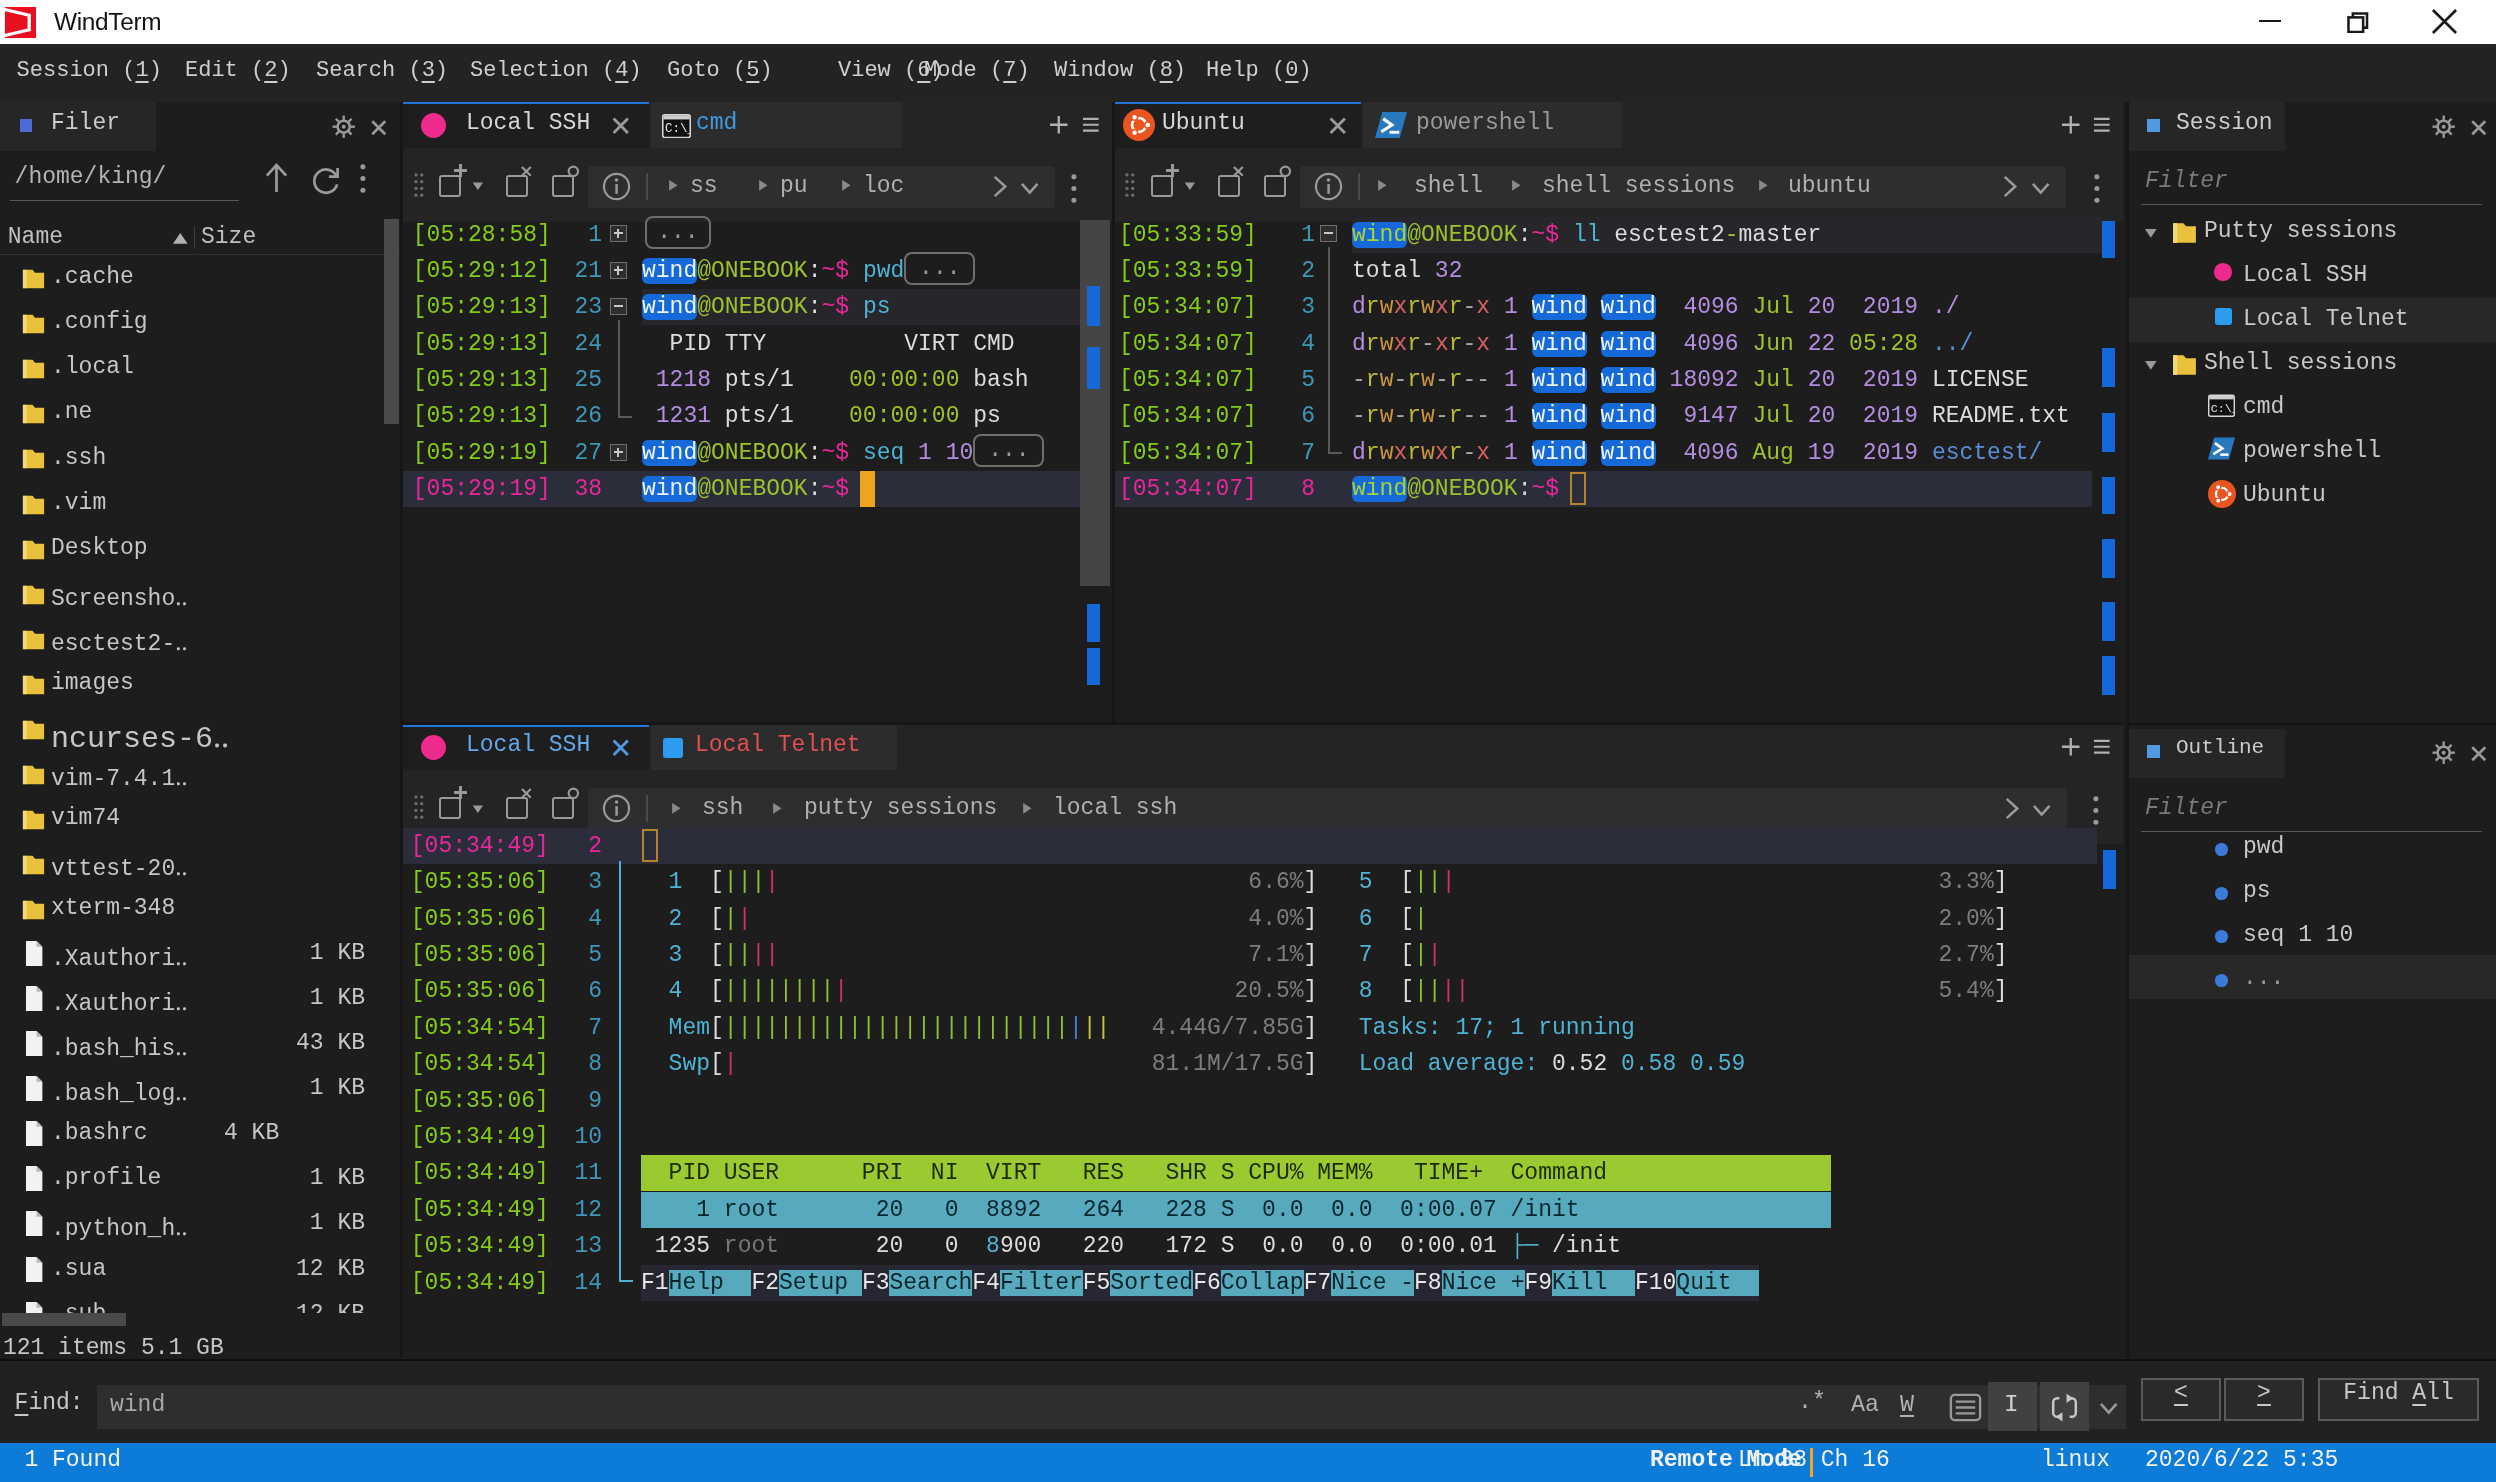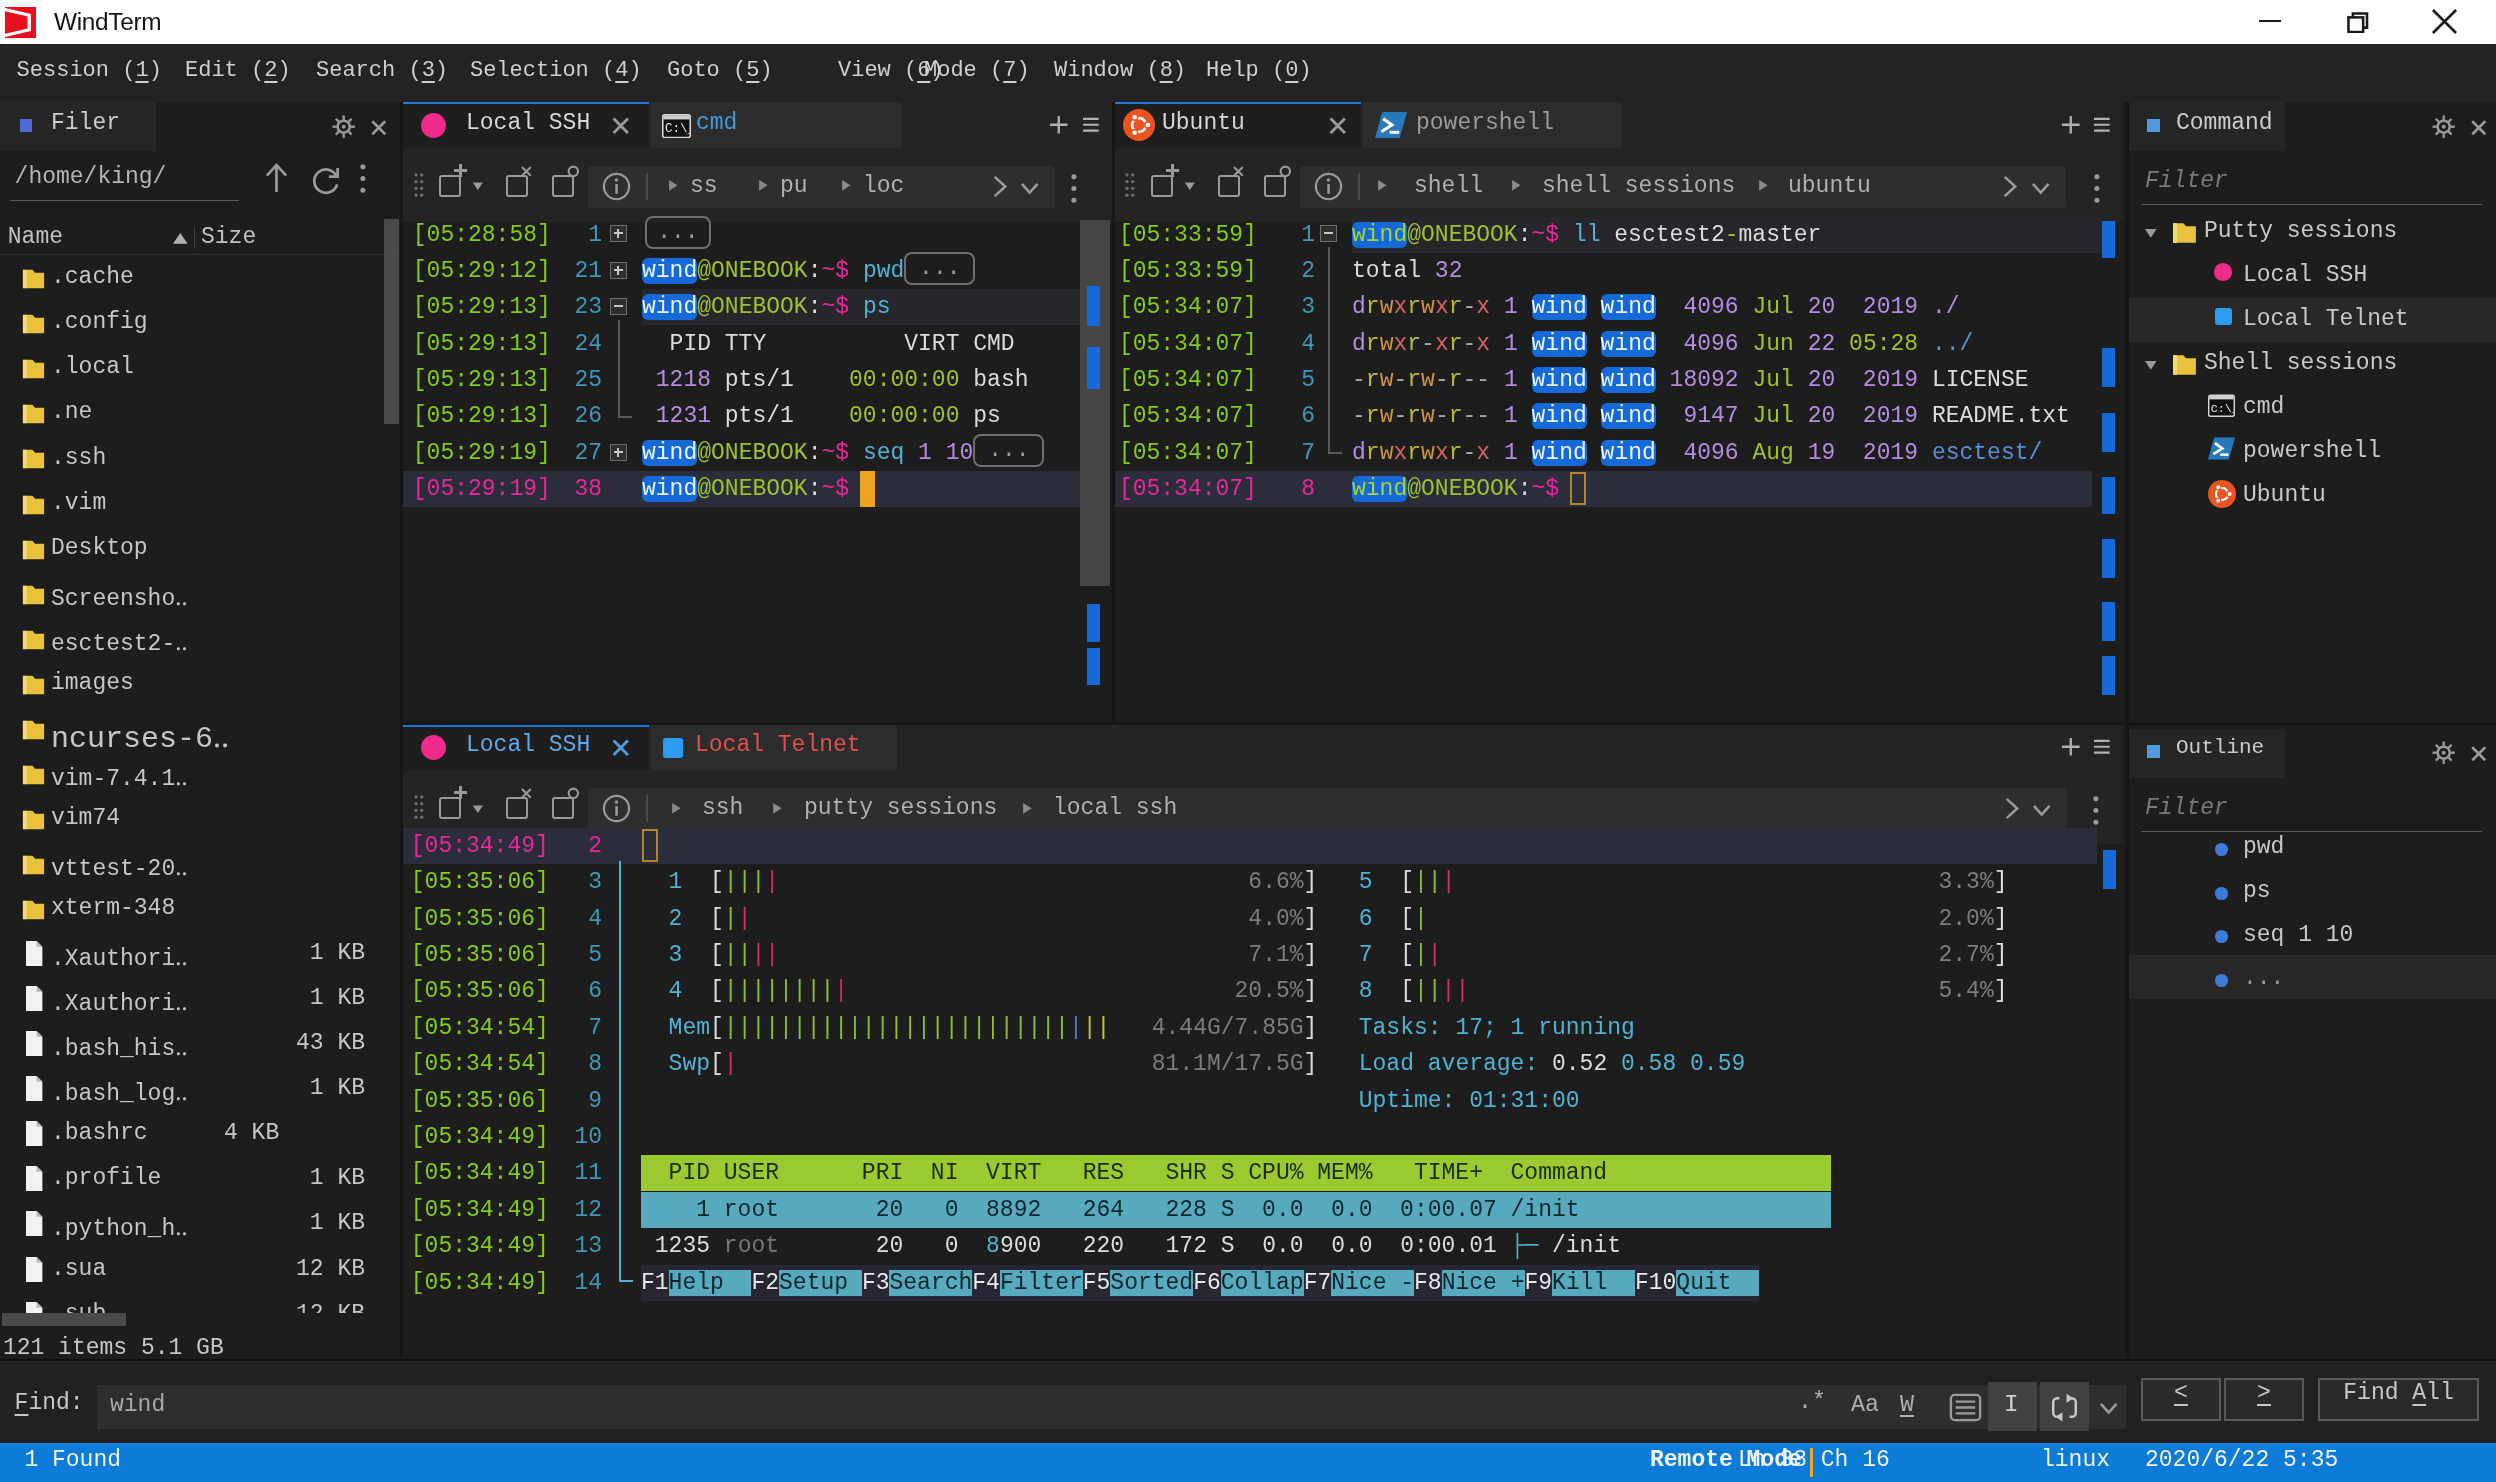--- a/index.html
+++ b/index.html
@@ -354,21 +354,21 @@
     <circle cx="4" cy="29" r="2.6" fill="#9a9a9a"></circle>
   </svg>
 <div class="abs" style="left:403px;top:828px;width:1694px;height:36px;background:#2b2d3a"></div>
 <div class="trow" style="left:403px;top:828px"><span class="ts pk" style="left:7.8px">[05:34:49]</span><span class="ln pk" style="left:117px;width:82px">2</span></div>
 <div class="trow" style="left:403px;top:864px"><span class="ts gy" style="left:7.8px">[05:35:06]</span><span class="ln " style="left:117px;width:82px">3</span><span class="tx" style="left:238px"><span class="c">  1  </span><span class="w">[</span><span class="bg">|||</span><span class="bp">|</span><span class="gy">                                  6.6%</span><span class="w">]</span><span class="c">   5</span><span class="w">  [</span><span class="bg">||</span><span class="bp">|</span><span class="gy">                                   3.3%</span><span class="w">]</span></span></div>
 <div class="trow" style="left:403px;top:901px"><span class="ts gy" style="left:7.8px">[05:35:06]</span><span class="ln " style="left:117px;width:82px">4</span><span class="tx" style="left:238px"><span class="c">  2  </span><span class="w">[</span><span class="bg">|</span><span class="bp">|</span><span class="gy">                                    4.0%</span><span class="w">]</span><span class="c">   6</span><span class="w">  [</span><span class="bg">|</span><span class="gy">                                     2.0%</span><span class="w">]</span></span></div>
 <div class="trow" style="left:403px;top:937px"><span class="ts gy" style="left:7.8px">[05:35:06]</span><span class="ln " style="left:117px;width:82px">5</span><span class="tx" style="left:238px"><span class="c">  3  </span><span class="w">[</span><span class="bg">||</span><span class="bp">||</span><span class="gy">                                  7.1%</span><span class="w">]</span><span class="c">   7</span><span class="w">  [</span><span class="bg">|</span><span class="bp">|</span><span class="gy">                                    2.7%</span><span class="w">]</span></span></div>
 <div class="trow" style="left:403px;top:973px"><span class="ts gy" style="left:7.8px">[05:35:06]</span><span class="ln " style="left:117px;width:82px">6</span><span class="tx" style="left:238px"><span class="c">  4  </span><span class="w">[</span><span class="bg">||||||||</span><span class="bp">|</span><span class="gy">                            20.5%</span><span class="w">]</span><span class="c">   8</span><span class="w">  [</span><span class="bg">||</span><span class="bp">||</span><span class="gy">                                  5.4%</span><span class="w">]</span></span></div>
 <div class="trow" style="left:403px;top:1010px"><span class="ts gy" style="left:7.8px">[05:34:54]</span><span class="ln " style="left:117px;width:82px">7</span><span class="tx" style="left:238px"><span class="c">  Mem</span><span class="w">[</span><span class="bg">|||||||||||||||||||||||||</span><span class="bb">|</span><span class="by">||</span><span class="gy">   4.44G/7.85G</span><span class="w">]</span><span class="c">   Tasks: 17; 1 running</span></span></div>
 <div class="trow" style="left:403px;top:1046px"><span class="ts gy" style="left:7.8px">[05:34:54]</span><span class="ln " style="left:117px;width:82px">8</span><span class="tx" style="left:238px"><span class="c">  Swp</span><span class="w">[</span><span class="bp">|</span><span class="gy">                              81.1M/17.5G</span><span class="w">]</span><span class="c">   Load average: </span><span class="w">0.52 </span><span class="c">0.58 0.59</span></span></div>
-<div class="trow" style="left:403px;top:1083px"><span class="ts gy" style="left:7.8px">[05:35:06]</span><span class="ln " style="left:117px;width:82px">9</span><span class="tx" style="left:238px"><span class="c">                                                    Uptime: 01:31:00</span></span></div>
+<div class="trow" style="left:403px;top:1083px"><span class="ts gy" style="left:7.8px">[05:35:06]</span><span class="ln " style="left:117px;width:82px">9</span></div>
 <div class="trow" style="left:403px;top:1119px"><span class="ts gy" style="left:7.8px">[05:34:49]</span><span class="ln " style="left:117px;width:82px">10</span></div>
 <div class="trow" style="left:403px;top:1155px"><span class="ts gy" style="left:7.8px">[05:34:49]</span><span class="ln " style="left:117px;width:82px">11</span></div>
 <div class="trow" style="left:403px;top:1192px"><span class="ts gy" style="left:7.8px">[05:34:49]</span><span class="ln " style="left:117px;width:82px">12</span></div>
 <div class="trow" style="left:403px;top:1228px"><span class="ts gy" style="left:7.8px">[05:34:49]</span><span class="ln " style="left:117px;width:82px">13</span><span class="tx" style="left:238px"><span class="w"> 1235 </span><span class="dg">root</span><span class="w">       20   0  </span><span class="c">8</span><span class="w">900   220   172 S  0.0  0.0  0:00.01 </span><span class="c">├─</span><span class="w"> /init</span></span></div>
 <div class="trow" style="left:403px;top:1265px"><span class="ts gy" style="left:7.8px">[05:34:49]</span><span class="ln " style="left:117px;width:82px">14</span></div>
 <div class="abs" style="left:641px;top:1155px;width:1190px;height:36px;background:#9aca2f;color:#1c2b00;font-size:23px;line-height:36px;white-space:pre">  PID USER      PRI  NI  VIRT   RES   SHR S CPU% MEM%   TIME+  Command</div>
 <div class="abs" style="left:641px;top:1192px;width:1190px;height:36px;background:#57a9bd;color:#06262c;font-size:23px;line-height:36px;white-space:pre">    1 root       20   0  8892   264   228 S  0.0  0.0  0:00.07 /init</div>
 <div class="abs" style="left:641px;top:1265px;height:36px;font-size:23px;line-height:36px;white-space:pre;background:#262733"><span style="color:#e8e8e8">F1</span><span style="background:#57a9bd;color:#08242a">Help  </span><span style="color:#e8e8e8">F2</span><span style="background:#57a9bd;color:#08242a">Setup </span><span style="color:#e8e8e8">F3</span><span style="background:#57a9bd;color:#08242a">Search</span><span style="color:#e8e8e8">F4</span><span style="background:#57a9bd;color:#08242a">Filter</span><span style="color:#e8e8e8">F5</span><span style="background:#57a9bd;color:#08242a">Sorted</span><span style="color:#e8e8e8">F6</span><span style="background:#57a9bd;color:#08242a">Collap</span><span style="color:#e8e8e8">F7</span><span style="background:#57a9bd;color:#08242a">Nice -</span><span style="color:#e8e8e8">F8</span><span style="background:#57a9bd;color:#08242a">Nice +</span><span style="color:#e8e8e8">F9</span><span style="background:#57a9bd;color:#08242a">Kill  </span><span style="color:#e8e8e8">F10</span><span style="background:#57a9bd;color:#08242a">Quit  </span></div>
 <div class="abs" style="left:619px;top:861px;width:2px;height:421px;background:#4fb3d4"></div>
 <div class="abs" style="left:619px;top:1280px;width:13.7px;height:2px;background:#4fb3d4"></div>
@@ -543,21 +543,21 @@
   </svg>
 <div class="abs" style="left:51px;top:1301px;font-size:23px;color:#c6c6c6;white-space:pre">.sub</div>
 <div class="abs" style="left:224px;top:1301px;width:141px;text-align:right;font-size:23px;color:#c6c6c6">12 KB</div>
 <div class="abs" style="left:0;top:1313px;width:402px;height:46px;background:#1d1d1d"></div>
 <div class="abs" style="left:384px;top:219px;width:14.6px;height:205px;background:#4a4a4a"></div>
 <div class="abs" style="left:2px;top:1313px;width:124px;height:12.7px;background:#4a4a4a"></div>
 <div class="abs" style="left:2.9px;top:1335px;font-size:23px;color:#c6c6c6;white-space:pre">121 items 5.1 GB</div>
 <div id="sidebar" class="abs"></div>
 <div class="abs" style="left:2129px;top:102px;width:156px;height:49px;background:#262626"></div>
 <div class="abs" style="left:2147px;top:119px;width:12.7px;height:12.7px;background:#4f9ae0"></div>
-<div class="abs" style="left:2176px;top:110px;font-size:23px;color:#cccccc">Command</div>
+<div class="abs" style="left:2176px;top:110px;font-size:23px;color:#cccccc">Session</div>
 <svg class="abs" style="left:2432px;top:115px" width="23.4" height="23.4" viewBox="0 0 24 24">
     <circle cx="12" cy="12" r="6.2" fill="none" stroke="#9a9a9a" stroke-width="2.6"></circle>
     <circle cx="12" cy="12" r="2" fill="#9a9a9a"></circle>
     <rect x="10.8" y="0.5" width="2.4" height="4.6" fill="#9a9a9a" transform="rotate(0 12 12)"></rect>
     <rect x="10.8" y="0.5" width="2.4" height="4.6" fill="#9a9a9a" transform="rotate(45 12 12)"></rect>
     <rect x="10.8" y="0.5" width="2.4" height="4.6" fill="#9a9a9a" transform="rotate(90 12 12)"></rect>
     <rect x="10.8" y="0.5" width="2.4" height="4.6" fill="#9a9a9a" transform="rotate(135 12 12)"></rect>
     <rect x="10.8" y="0.5" width="2.4" height="4.6" fill="#9a9a9a" transform="rotate(180 12 12)"></rect>
     <rect x="10.8" y="0.5" width="2.4" height="4.6" fill="#9a9a9a" transform="rotate(225 12 12)"></rect>
     <rect x="10.8" y="0.5" width="2.4" height="4.6" fill="#9a9a9a" transform="rotate(270 12 12)"></rect>

